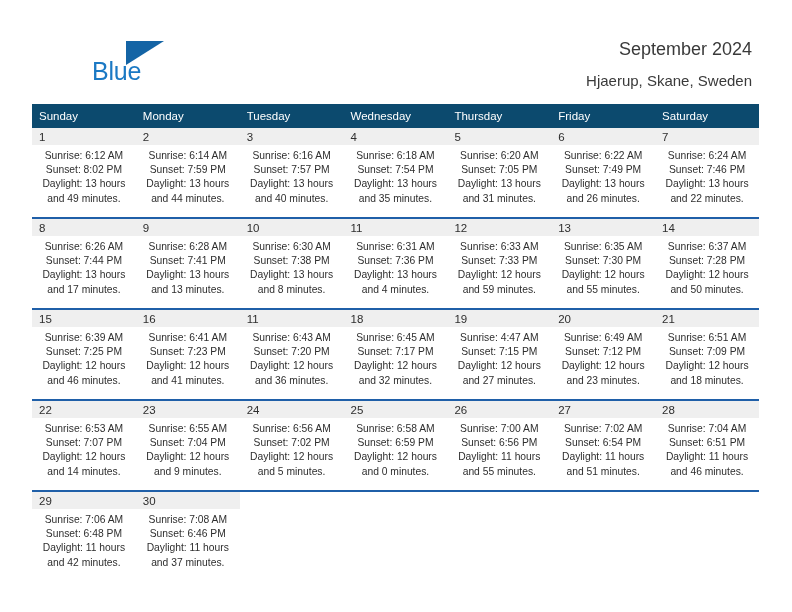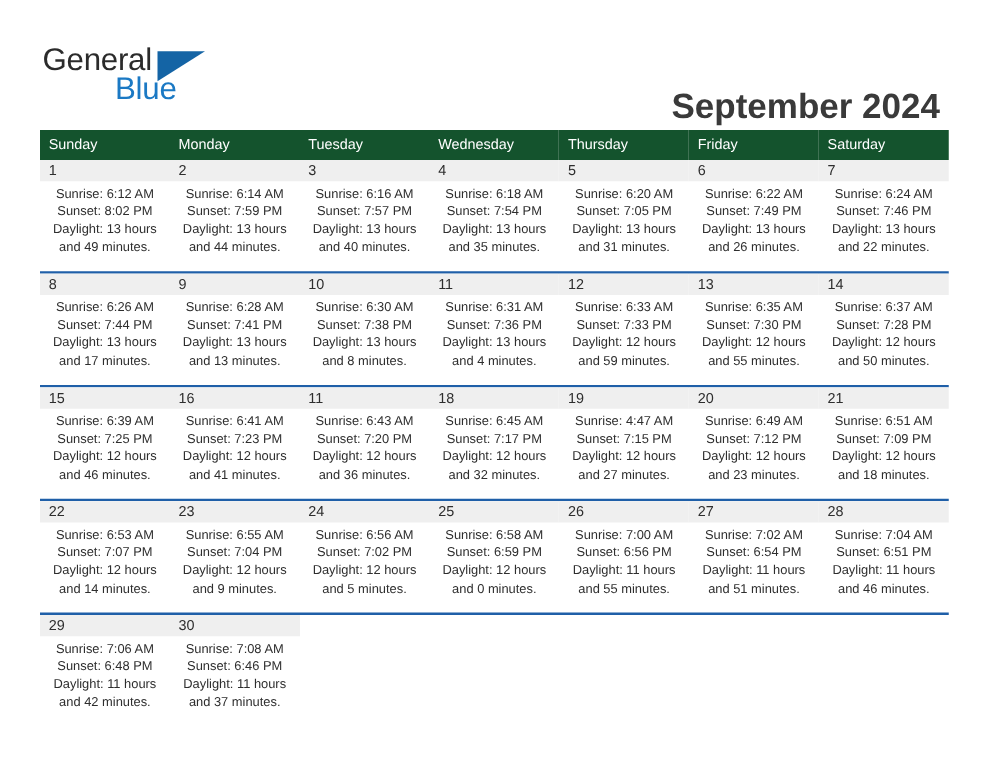--- a/index.html
+++ b/index.html
@@ -33,38 +33,37 @@
     position:absolute; left:92px; top:7px;
     width:0; height:0;
     border-left:38px solid #1464a5;
     border-bottom:24px solid transparent;
   }
 
   .title-block {
     position:absolute; right:40px; top:32px; text-align:right;
   }
   .cal-title {
-    font-size:28px; font-weight:700; color:#3a3a3a; line-height:34px;
+    font-size:18px; font-weight:400; color:#3a3a3a; line-height:34px;
     letter-spacing:0px;
-    margin-top:36px;
   }
   .cal-sub {
     font-size:15px; font-weight:400; color:#3a3a3a; line-height:22px;
     margin-top:4px;
   }
 
   
   .cal {
     position:absolute; left:32px; top:104px;
     width:727px;
     border-collapse:collapse;
     table-layout:fixed;
   }
   .cal th {
-    background:#14532d;
+    background:#0c4a6e;
     color:#ffffff;
     font-size:11.5px;
     font-weight:400;
     text-align:left;
     padding:6px 0 6px 7px;
     height:22px;
     border:none;
   }
   .cal td {
     width:103.857px;
@@ -105,27 +104,27 @@
   }
 </style>
 </head>
 <body>
 
 <div class="page">
 
   <div class="top">
 
     <div class="logo">
-      <span class="logo-general">General</span>
       <span class="logo-tri"></span>
       <span class="logo-blue">Blue</span>
     </div>
 
     <div class="title-block">
       <div class="cal-title">September 2024</div>
+      <div class="cal-sub">Hjaerup, Skane, Sweden</div>
     </div>
 
   </div>
 
   <table class="cal">
     <thead>
       <tr>
         <th>Sunday</th>
         <th>Monday</th>
         <th>Tuesday</th>

